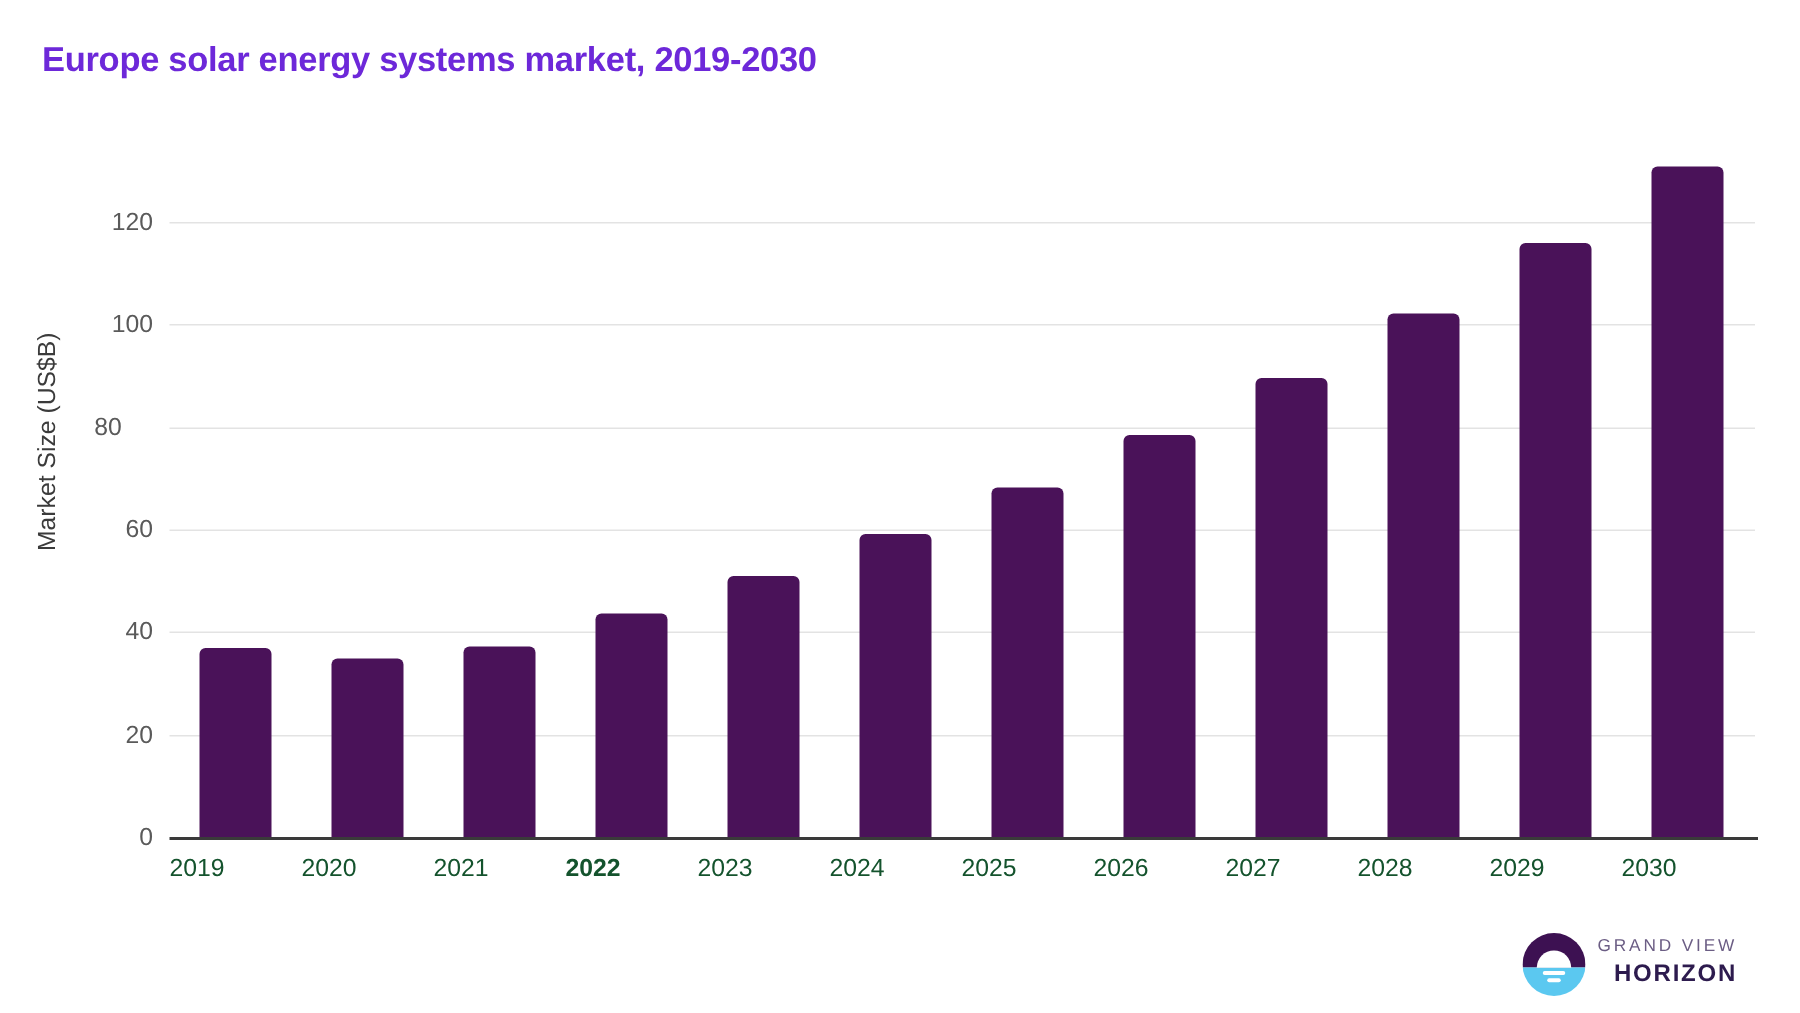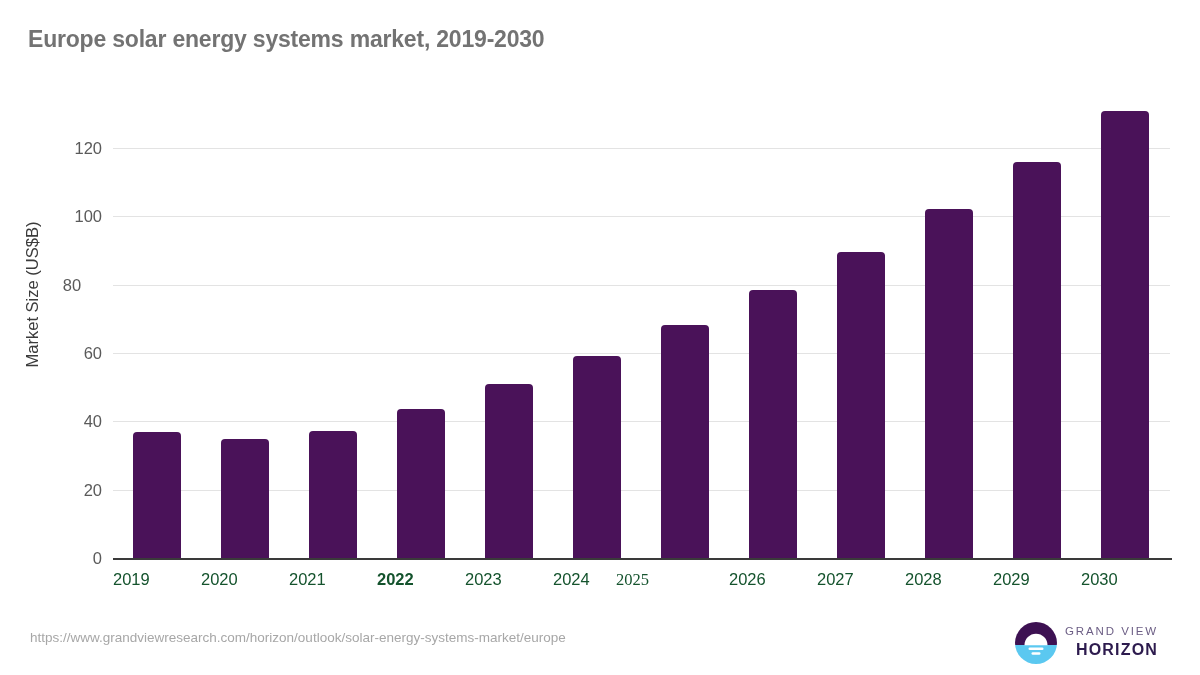--- a/index.html
+++ b/index.html
@@ -18,21 +18,21 @@
     overflow: hidden;
   }
 
   
   .chart-title {
     position: absolute;
     left: 28px;
     top: 26px;
     font-size: 23px;
     font-weight: bold;
-    color: #737373;
+    color: #6d28d9;
     letter-spacing: -0.2px;
     white-space: nowrap;
   }
 
   
   .plot-wrap {
     position: absolute;
     left: 0;
     top: 0;
     width: 1200px;
@@ -182,30 +182,29 @@
         <div class="bar" title="2029: 115.8" style="left: 1013px; top: 162.206px; height: 395.794px; background: rgb(74, 18, 89);"></div>
         <div class="bar" title="2030: 130.7" style="left: 1101px; top: 111.279px; height: 446.721px; background: rgb(74, 18, 89);"></div>
       </div>
     <div id="xticks">
         <div class="x-tick-label" style="left: 113px;">2019</div>
         <div class="x-tick-label" style="left: 201px;">2020</div>
         <div class="x-tick-label" style="left: 289px;">2021</div>
         <div class="x-tick-label" style="left: 377px; font-weight: bold;">2022</div>
         <div class="x-tick-label" style="left: 465px;">2023</div>
         <div class="x-tick-label" style="left: 553px;">2024</div>
-        <div class="x-tick-label" style="left: 616px; font-family: Liberation Serif, serif;">2025</div>
+        <div class="x-tick-label" style="left: 641px;">2025</div>
         <div class="x-tick-label" style="left: 729px;">2026</div>
         <div class="x-tick-label" style="left: 817px;">2027</div>
         <div class="x-tick-label" style="left: 905px;">2028</div>
         <div class="x-tick-label" style="left: 993px;">2029</div>
         <div class="x-tick-label" style="left: 1081px;">2030</div>
       </div>
   </div>
 
-  <div class="source-url">https://www.grandviewresearch.com/horizon/outlook/solar-energy-systems-market/europe</div>
 
   <div class="logo">
     <div class="logo-mark">
       <svg width="42" height="42" viewBox="0 0 42 42" aria-hidden="true">
         <defs>
           <clipPath id="circ">
               <circle cx="21" cy="21" r="21"></circle>
             </clipPath>
         </defs>
         <g clip-path="url(#circ)">

